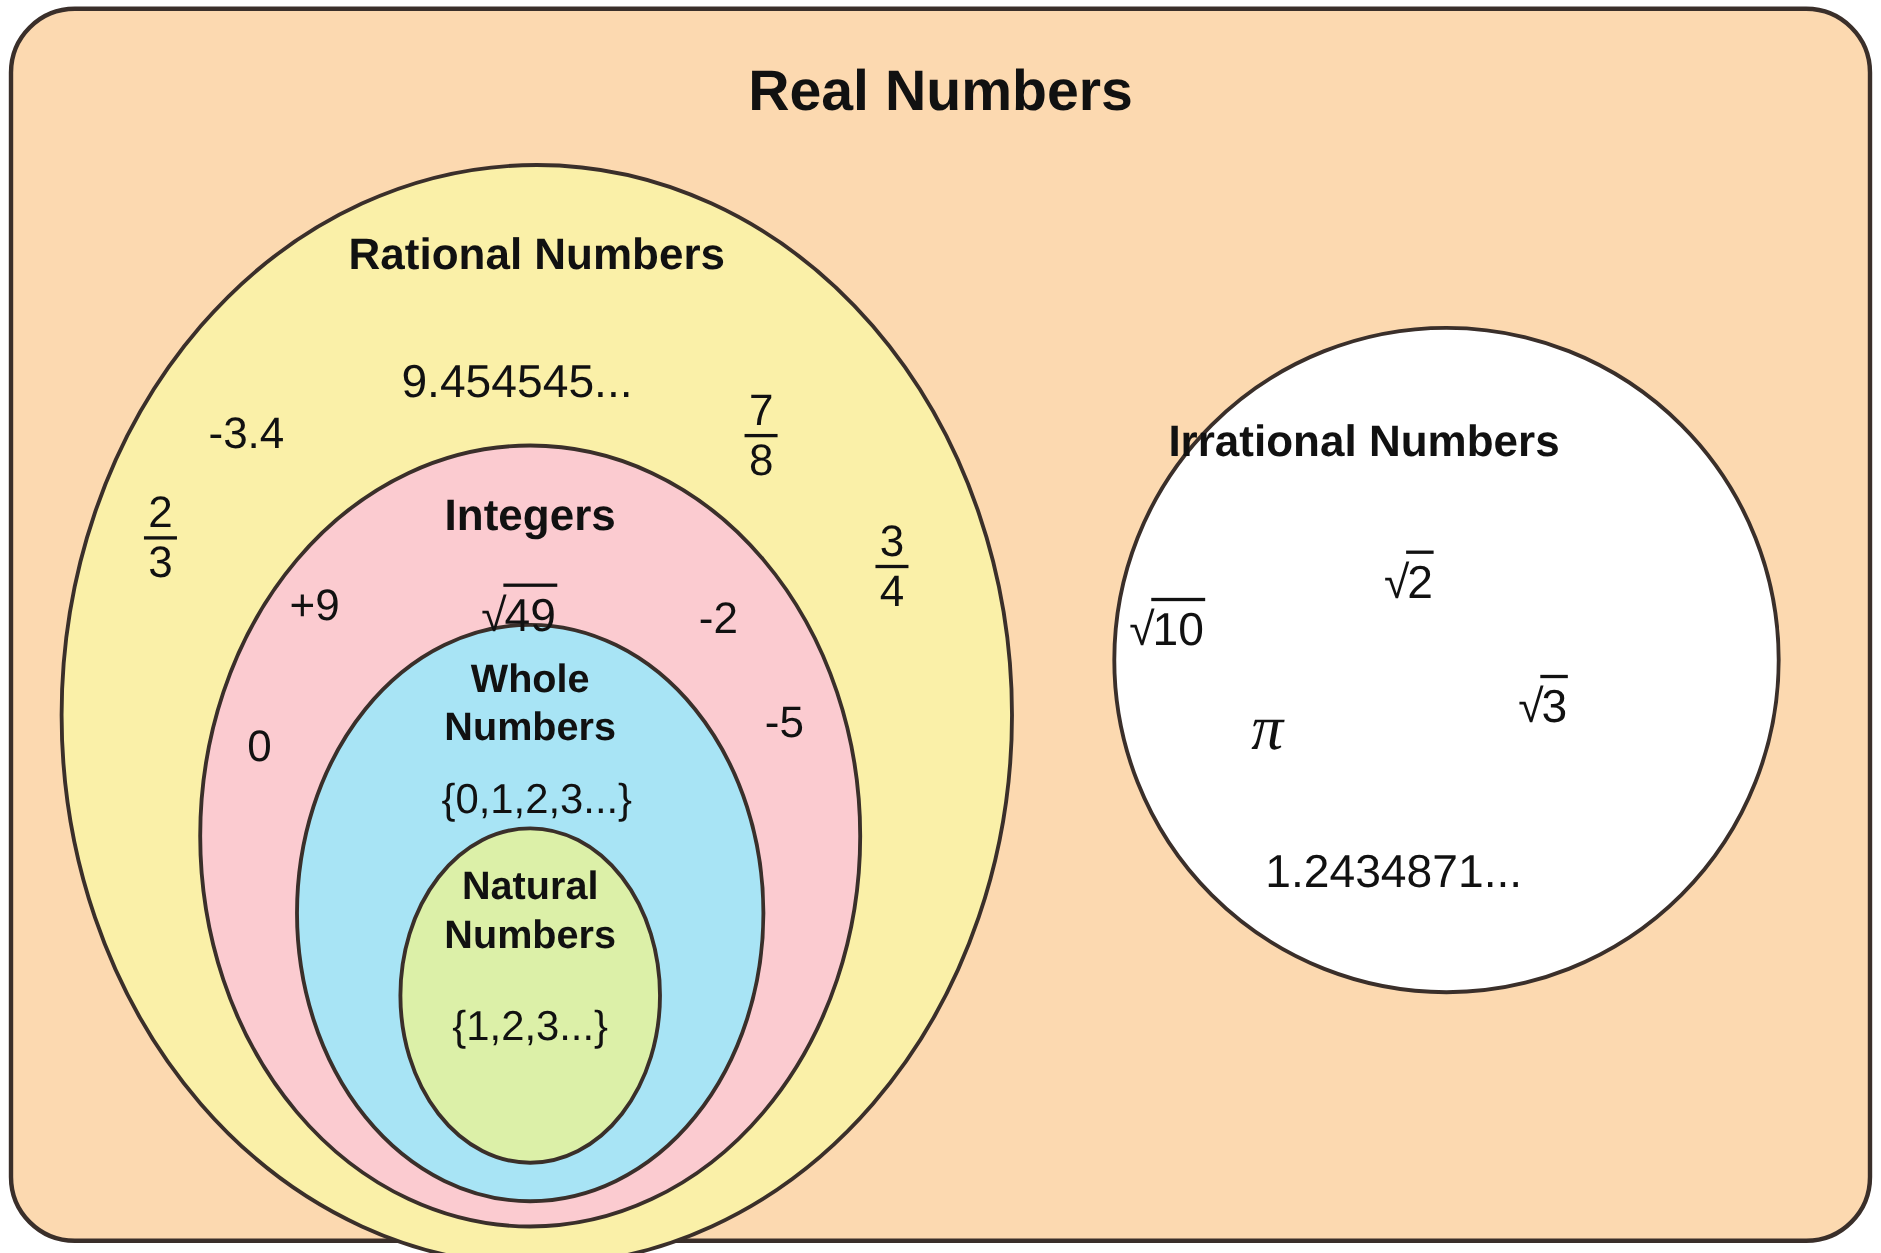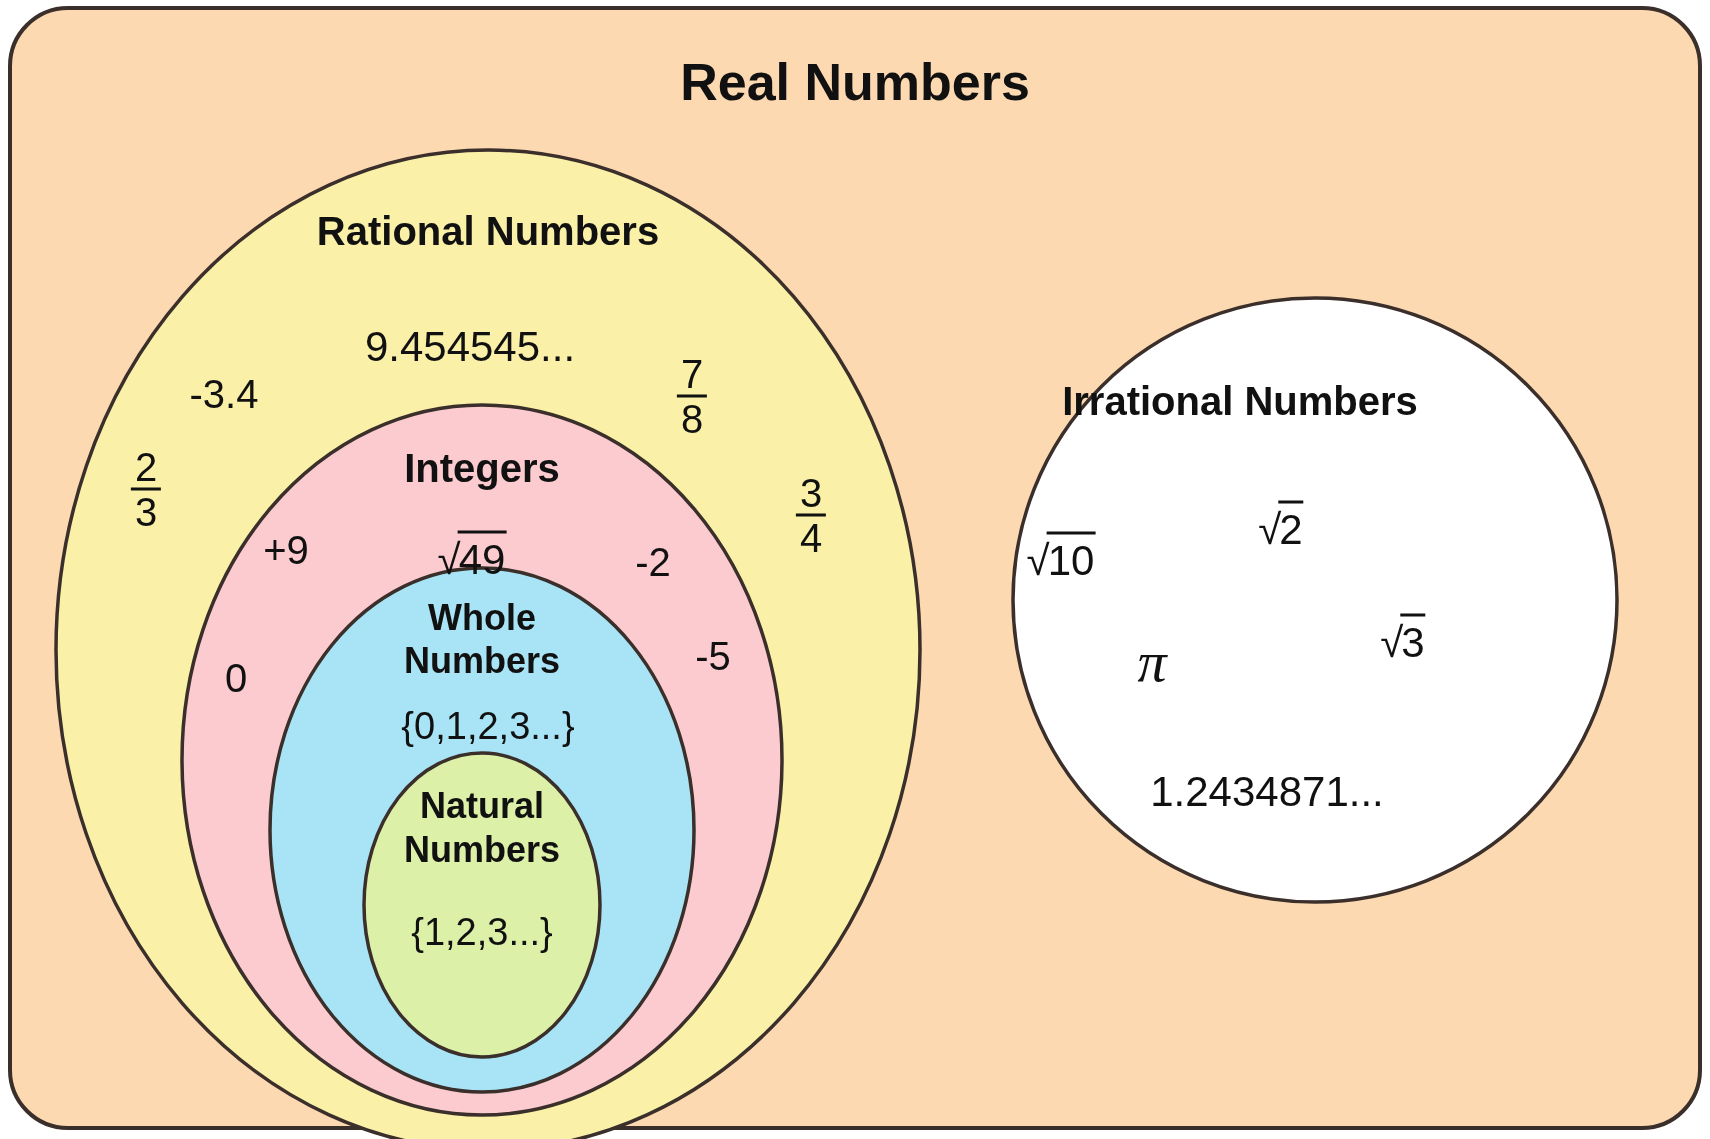--- a/index.html
+++ b/index.html
@@ -159,21 +159,21 @@
 
   <div class="frac" style="left:811px; top:515px;">
     <span class="num">3</span>
     <span class="den">4</span>
   </div>
 
   <div class="radical" style="left:472px; top:557px;">
     <span class="rad-sign">√</span><span class="rad-body">49</span>
   </div>
 
-  <div class="radical" style="left:1061px; top:558px;">
+  <div class="radical" style="left:1061px; top:570px;">
     <span class="rad-sign">√</span><span class="rad-body">10</span>
   </div>
 
   <div class="radical" style="left:1281px; top:527px;">
     <span class="rad-sign">√</span><span class="rad-body">2</span>
   </div>
 
   <div class="radical" style="left:1403px; top:640px;">
     <span class="rad-sign">√</span><span class="rad-body">3</span>
   </div>

